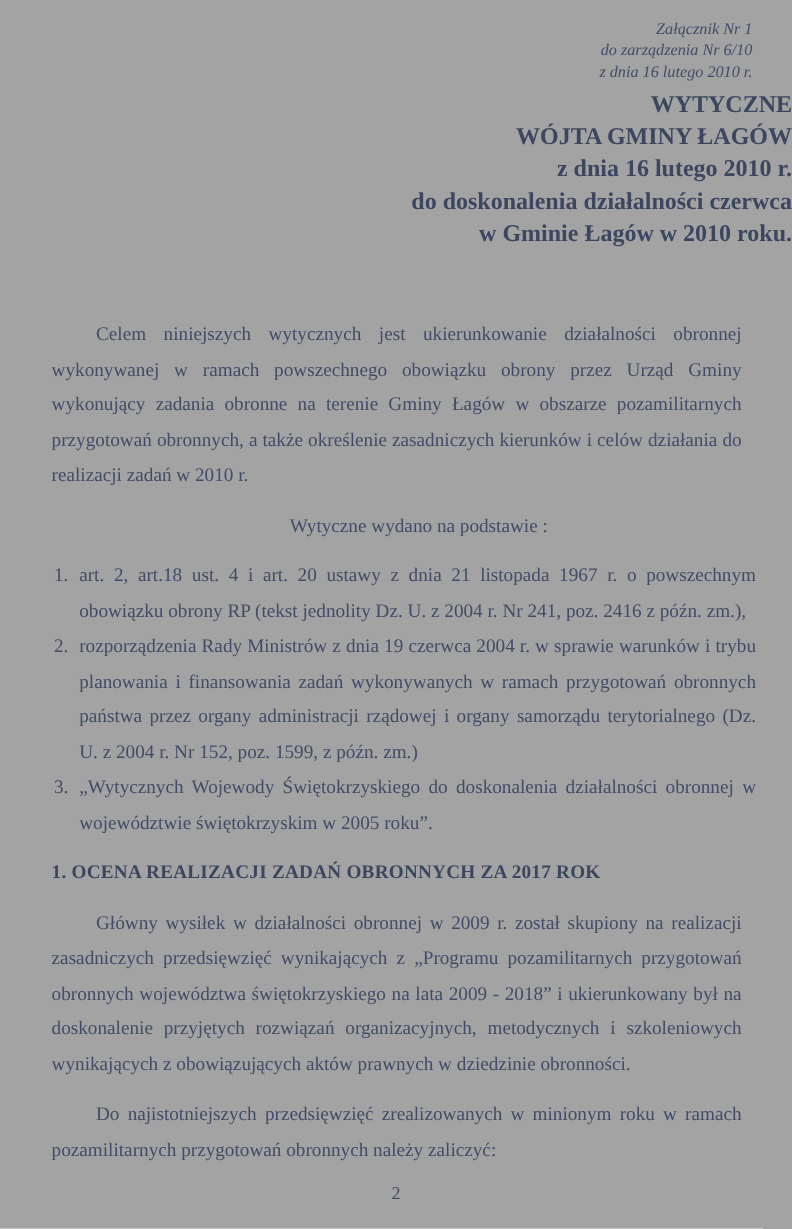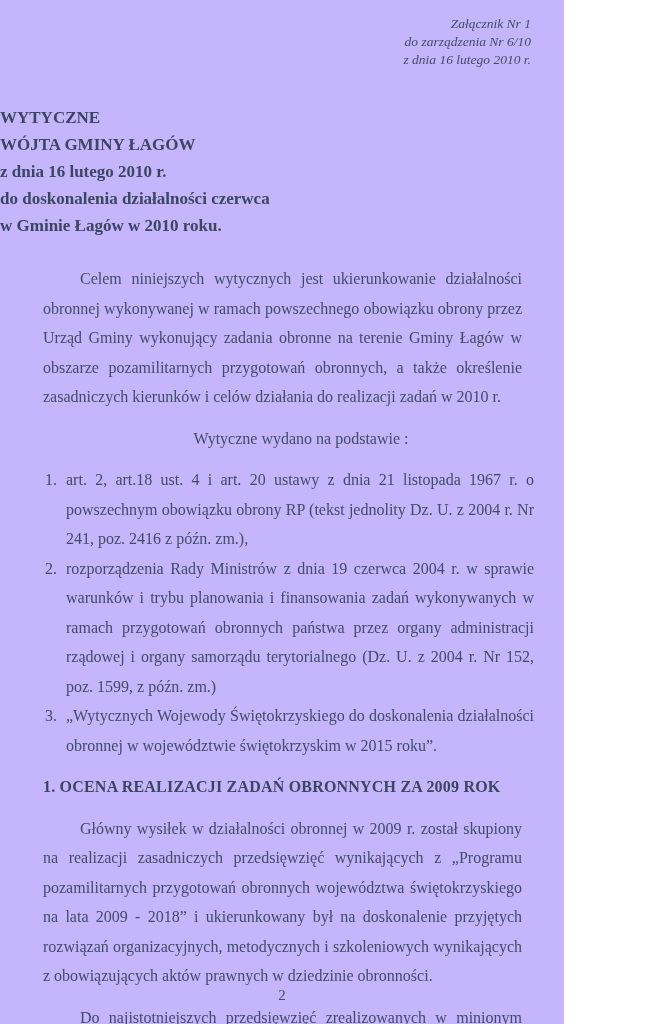--- a/index.html
+++ b/index.html
@@ -1,41 +1,41 @@
 <!DOCTYPE html>
 <html lang="pl"><head>
 <meta charset="utf-8">
 <style>
   html, body { margin: 0; padding: 0; background: #ffffff; }
   .page {
     position: relative;
-    width: 564px;
+    width: 660px;
     height: 1024px;
-    background: #c4b5fd;
+    background: #a3a3a3;
     color: #424c66;
     font-family: "Liberation Serif", serif;
     overflow: hidden;
   }
   .annex {
     position: absolute;
     top: 15px;
     right: 33px;
     text-align: right;
     font-style: italic;
     font-size: 13.5px;
     line-height: 18px;
   }
   .title-block {
     position: absolute;
-    top: 104px;
+    top: 74px;
     left: 0;
     right: 0;
-    text-align: left;
+    text-align: right;
     font-weight: bold;
-    font-size: 17px;
+    font-size: 20px;
     line-height: 27px;
     color: #3c465f;
   }
   .body-text {
     position: absolute;
     top: 252px;
     left: 31px;
     right: 30px;
     font-size: 16px;
     line-height: 29.5px;
@@ -87,22 +87,22 @@
     <div>do doskonalenia działalności czerwca</div>
     <div>w Gminie Łagów w 2010 roku.</div>
   </div>
 
   <div class="body-text">
     <p class="indent">Celem niniejszych wytycznych jest ukierunkowanie działalności obronnej wykonywanej w ramach powszechnego obowiązku obrony przez Urząd Gminy wykonujący zadania obronne na terenie Gminy Łagów w obszarze pozamilitarnych przygotowań obronnych, a także określenie zasadniczych kierunków i celów działania do realizacji zadań w 2010 r.</p>
     <p class="indent basis-intro">Wytyczne wydano na podstawie :</p>
     <ol class="legal-basis">
       <li>art. 2, art.18 ust. 4 i art. 20 ustawy z dnia 21 listopada 1967 r. o powszechnym obowiązku obrony RP (tekst jednolity Dz. U. z 2004 r. Nr 241, poz. 2416 z późn. zm.),</li>
       <li>rozporządzenia Rady Ministrów z dnia 19 czerwca 2004 r. w sprawie warunków i trybu planowania i finansowania zadań wykonywanych w ramach przygotowań obronnych państwa przez organy administracji rządowej i organy samorządu terytorialnego (Dz. U. z 2004 r. Nr 152, poz. 1599, z późn. zm.)</li>
-      <li>„Wytycznych Wojewody Świętokrzyskiego do doskonalenia działalności obronnej w województwie świętokrzyskim w 2015 roku”.</li>
+      <li>„Wytycznych Wojewody Świętokrzyskiego do doskonalenia działalności obronnej w województwie świętokrzyskim w 2005 roku”.</li>
     </ol>
-    <p class="section-heading">1. OCENA REALIZACJI ZADAŃ OBRONNYCH ZA 2009 ROK</p>
+    <p class="section-heading">1. OCENA REALIZACJI ZADAŃ OBRONNYCH ZA 2017 ROK</p>
     <p class="indent">Główny wysiłek w działalności obronnej w 2009 r. został skupiony na realizacji zasadniczych przedsięwzięć wynikających z „Programu pozamilitarnych przygotowań obronnych województwa świętokrzyskiego na lata 2009 - 2018” i ukierunkowany był na doskonalenie przyjętych rozwiązań organizacyjnych, metodycznych i szkoleniowych wynikających z obowiązujących aktów prawnych w dziedzinie obronności.</p>
     <p class="indent para-2">Do najistotniejszych przedsięwzięć zrealizowanych w minionym roku w ramach pozamilitarnych przygotowań obronnych należy zaliczyć:</p>
   </div>
 
   <div class="page-number">2</div>
 
 </div>
 
 </body></html>

